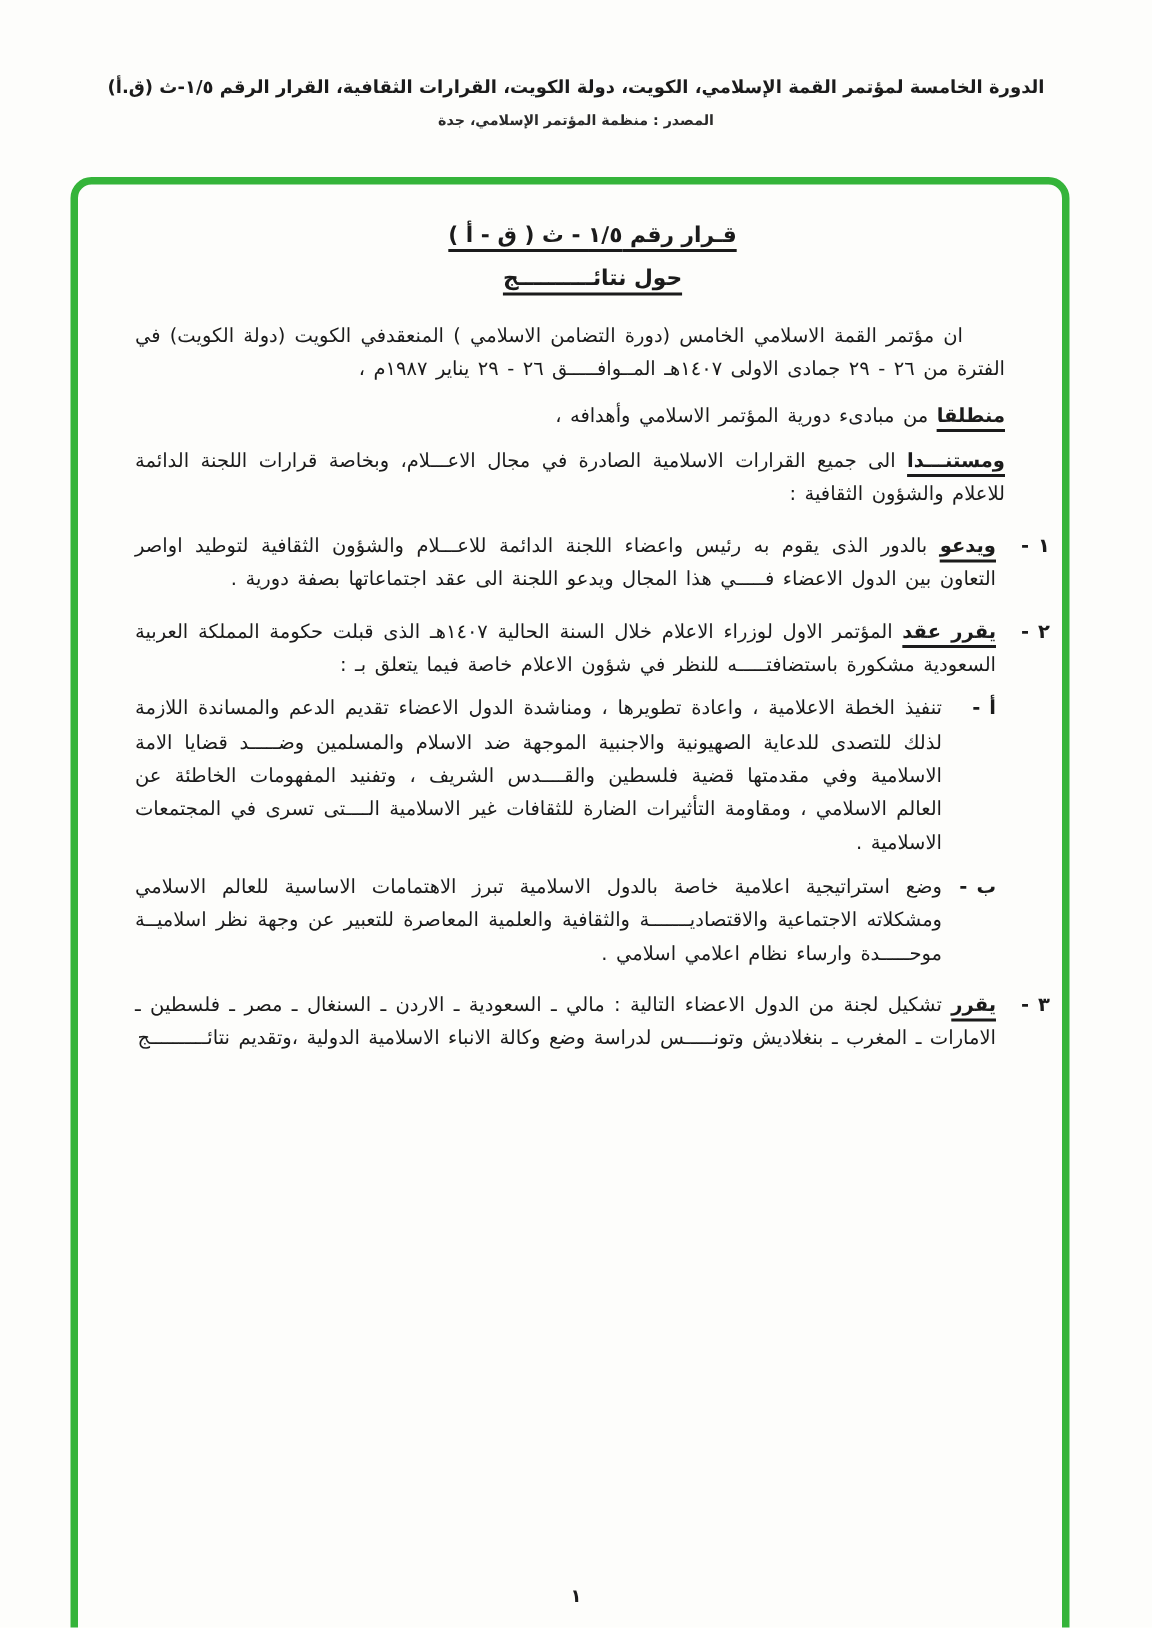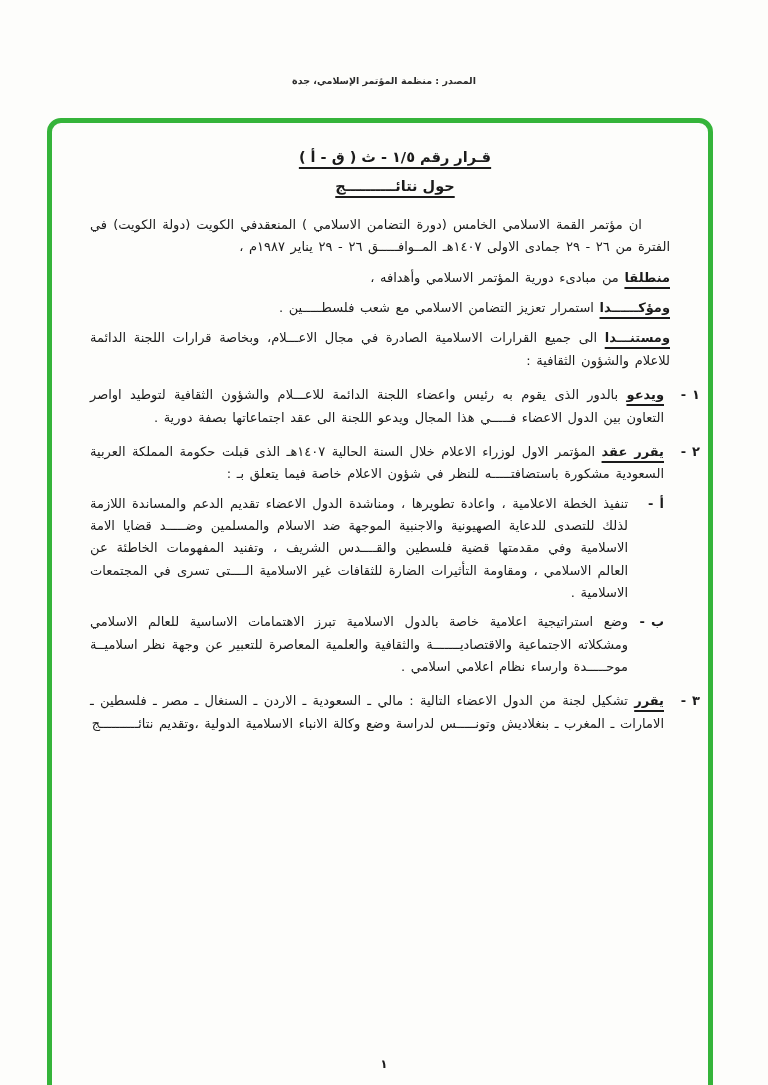--- a/index.html
+++ b/index.html
@@ -11,21 +11,21 @@
   body{
     width:768px;height:1085px;position:relative;overflow:hidden;
     font-family:"DejaVu Sans",sans-serif;color:var(--text);
     background:#fdfdfb;
   }
   .doc-header{
     position:absolute;top:50px;left:28px;right:28px;
     text-align:center;direction:rtl;
   }
   .doc-header-line1{font-size:12px;font-weight:bold;letter-spacing:0;line-height:1.4;}
-  .doc-header-line2{font-size:9.5px;font-weight:bold;margin-top:25px;color:#2a2a2a;}
+  .doc-header-line2{font-size:9.5px;font-weight:bold;margin-top:8px;color:#2a2a2a;}
 
   .frame{
     position:absolute;top:118px;left:47px;width:666px;height:1036px;
     border:5px solid var(--frame-green);border-radius:14px;
     padding:26px 8px 14px 38px;
     direction:rtl;text-align:justify;overflow:hidden;
   }
   .title-wrap,.subject-wrap{
     text-align:center;font-weight:bold;font-size:14.5px;letter-spacing:.5px;
   }
@@ -42,37 +42,37 @@
 
   .page-footer{
     position:absolute;bottom:14px;left:0;right:0;text-align:center;
     font-size:12px;font-weight:bold;
   }
 </style>
 </head>
 <body>
 
 <div class="doc-header">
+  <div class="doc-header-line1">الدورة الخامسة لمؤتمر القمة الإسلامي، الكويت، دولة الكويت، القرارات الثقافية، القرار الرقم ١/٥-ث (ق.أ)</div>
   <div class="doc-header-line2">المصدر : منظمة المؤتمر الإسلامي، جدة</div>
 </div>
 
 <div class="frame">
 
   <div class="title-wrap">
     <span class="u">قـرار رقم ١/٥ - ث ( ق - أ )</span>
   </div>
   <div class="subject-wrap">
     <span class="u">حول نتائــــــــــج</span>
   </div>
 
   <p class="body-text intro">ان مؤتمر القمة الاسلامي الخامس (دورة التضامن الاسلامي ) المنعقدفي الكويت (دولة الكويت) في الفترة من ٢٦ - ٢٩ جمادى الاولى ١٤٠٧هـ المــوافـــــق ٢٦ - ٢٩ يناير ١٩٨٧م ،</p>
 
   <p class="body-text clause"><span class="u lead">منطلقا</span><span> من مبادىء دورية المؤتمر الاسلامي وأهدافه ،</span></p>
 
-  <p class="body-text clause"><span class="u lead">ومؤكــــــدا</span><span> استمرار تعزيز التضامن الاسلامي مع شعب فلسطـــــين .</span></p>
 
 
   <p class="body-text clause"><span class="u lead">ومستنـــدا</span><span> الى جميع القرارات الاسلامية الصادرة في مجال الاعـــلام، وبخاصة قرارات اللجنة الدائمة للاعلام والشؤون الثقافية :</span></p>
 
   <div class="body-text item">
     <span class="marker">١ -</span>
     <span class="u lead">ويدعو</span><span> بالدور الذى يقوم به رئيس واعضاء اللجنة الدائمة للاعـــلام والشؤون الثقافية لتوطيد اواصر التعاون بين الدول الاعضاء فـــــي هذا المجال ويدعو اللجنة الى عقد اجتماعاتها بصفة دورية .</span>
   </div>
 
   <div class="body-text item">

